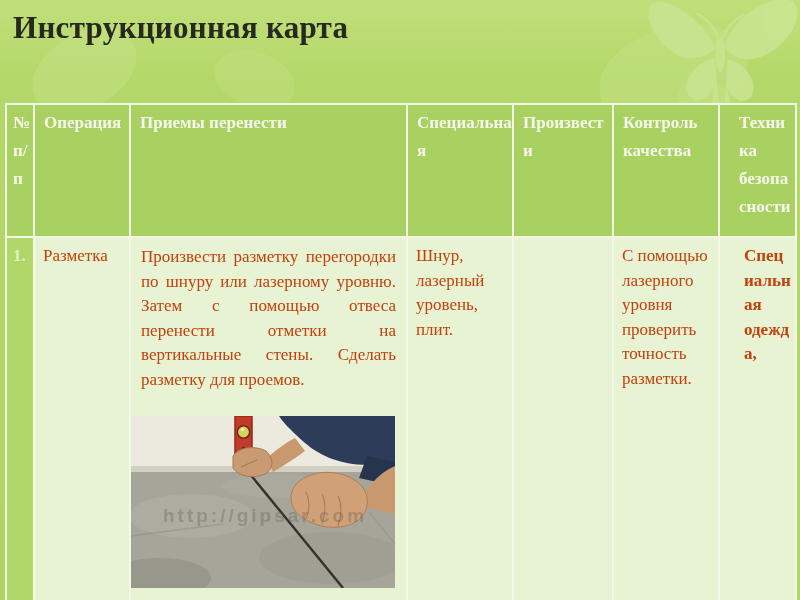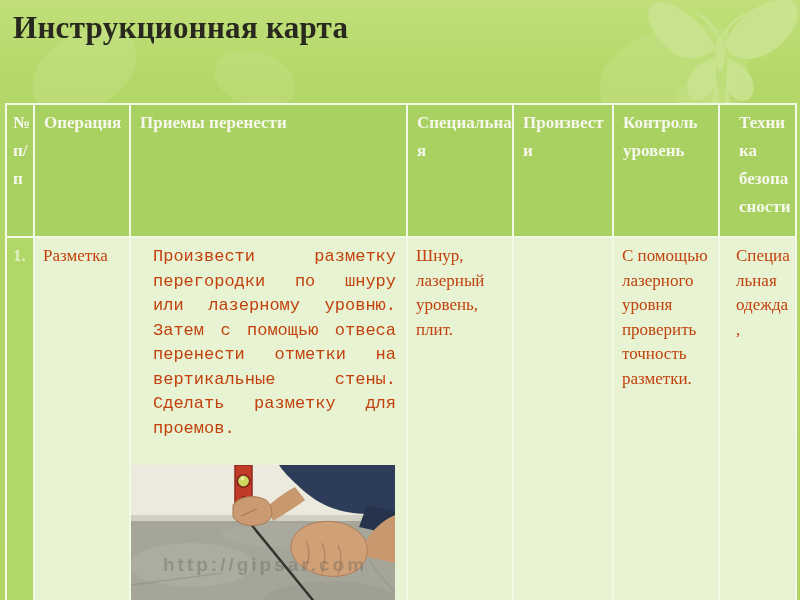--- a/index.html
+++ b/index.html
@@ -44,23 +44,23 @@
   th.h-num { padding:4px 4px 4px 6px; }
   th.h-safety { padding:4px 3px 4px 19px; }
   td {
     background:#e7f3d3; color:#c2410c;
     font-size:17px; line-height:24.5px; padding:6px 10px 6px 8px;
   }
   td.num {
     background:#b1d769; color:#e2f0c5;
     font-weight:bold; padding:6px 3px 6px 6px;
   }
-  td.safety { padding:6px 3px 6px 16px; }
+  td.safety { padding:6px 3px 6px 24px;font-weight:bold; }
   td.tech { padding:0; }
-  .tech-text { padding:7px 10px 0 22px; text-align:justify;font-family:Liberation Mono, monospace; }
+  .tech-text { padding:7px 10px 0 10px; text-align:justify; }
   .photo { display:block; margin:24px 0 0 0; width:264px; height:172px; }
 </style>
 </head>
 <body>
 
 <div class="slide">
 
   <div class="deco deco-1"></div>
   <div class="deco deco-2"></div>
   <div class="deco deco-3"></div>
@@ -92,21 +92,21 @@
         <col style="width:106px">
       <col style="width:77px">
     </colgroup>
     <thead>
       <tr>
         <th class="h-num">№ п/п</th>
         <th>Операция</th>
         <th>Приемы перенести</th>
         <th>Специальная</th>
         <th>Произвести</th>
-        <th>Контроль уровень</th>
+        <th>Контроль качества</th>
         <th class="h-safety">Техника безопасности</th>
       </tr>
     </thead>
     <tbody>
       <tr>
         <td class="num">1.</td>
         <td>Разметка</td>
         <td class="tech">
           <div class="tech-text">Произвести разметку перегородки по шнуру или лазерному уровню. Затем с помощью отвеса перенести отметки на вертикальные стены. Сделать разметку для проемов.</div>
           <svg class="photo" viewBox="0 0 264 172" preserveAspectRatio="none">

